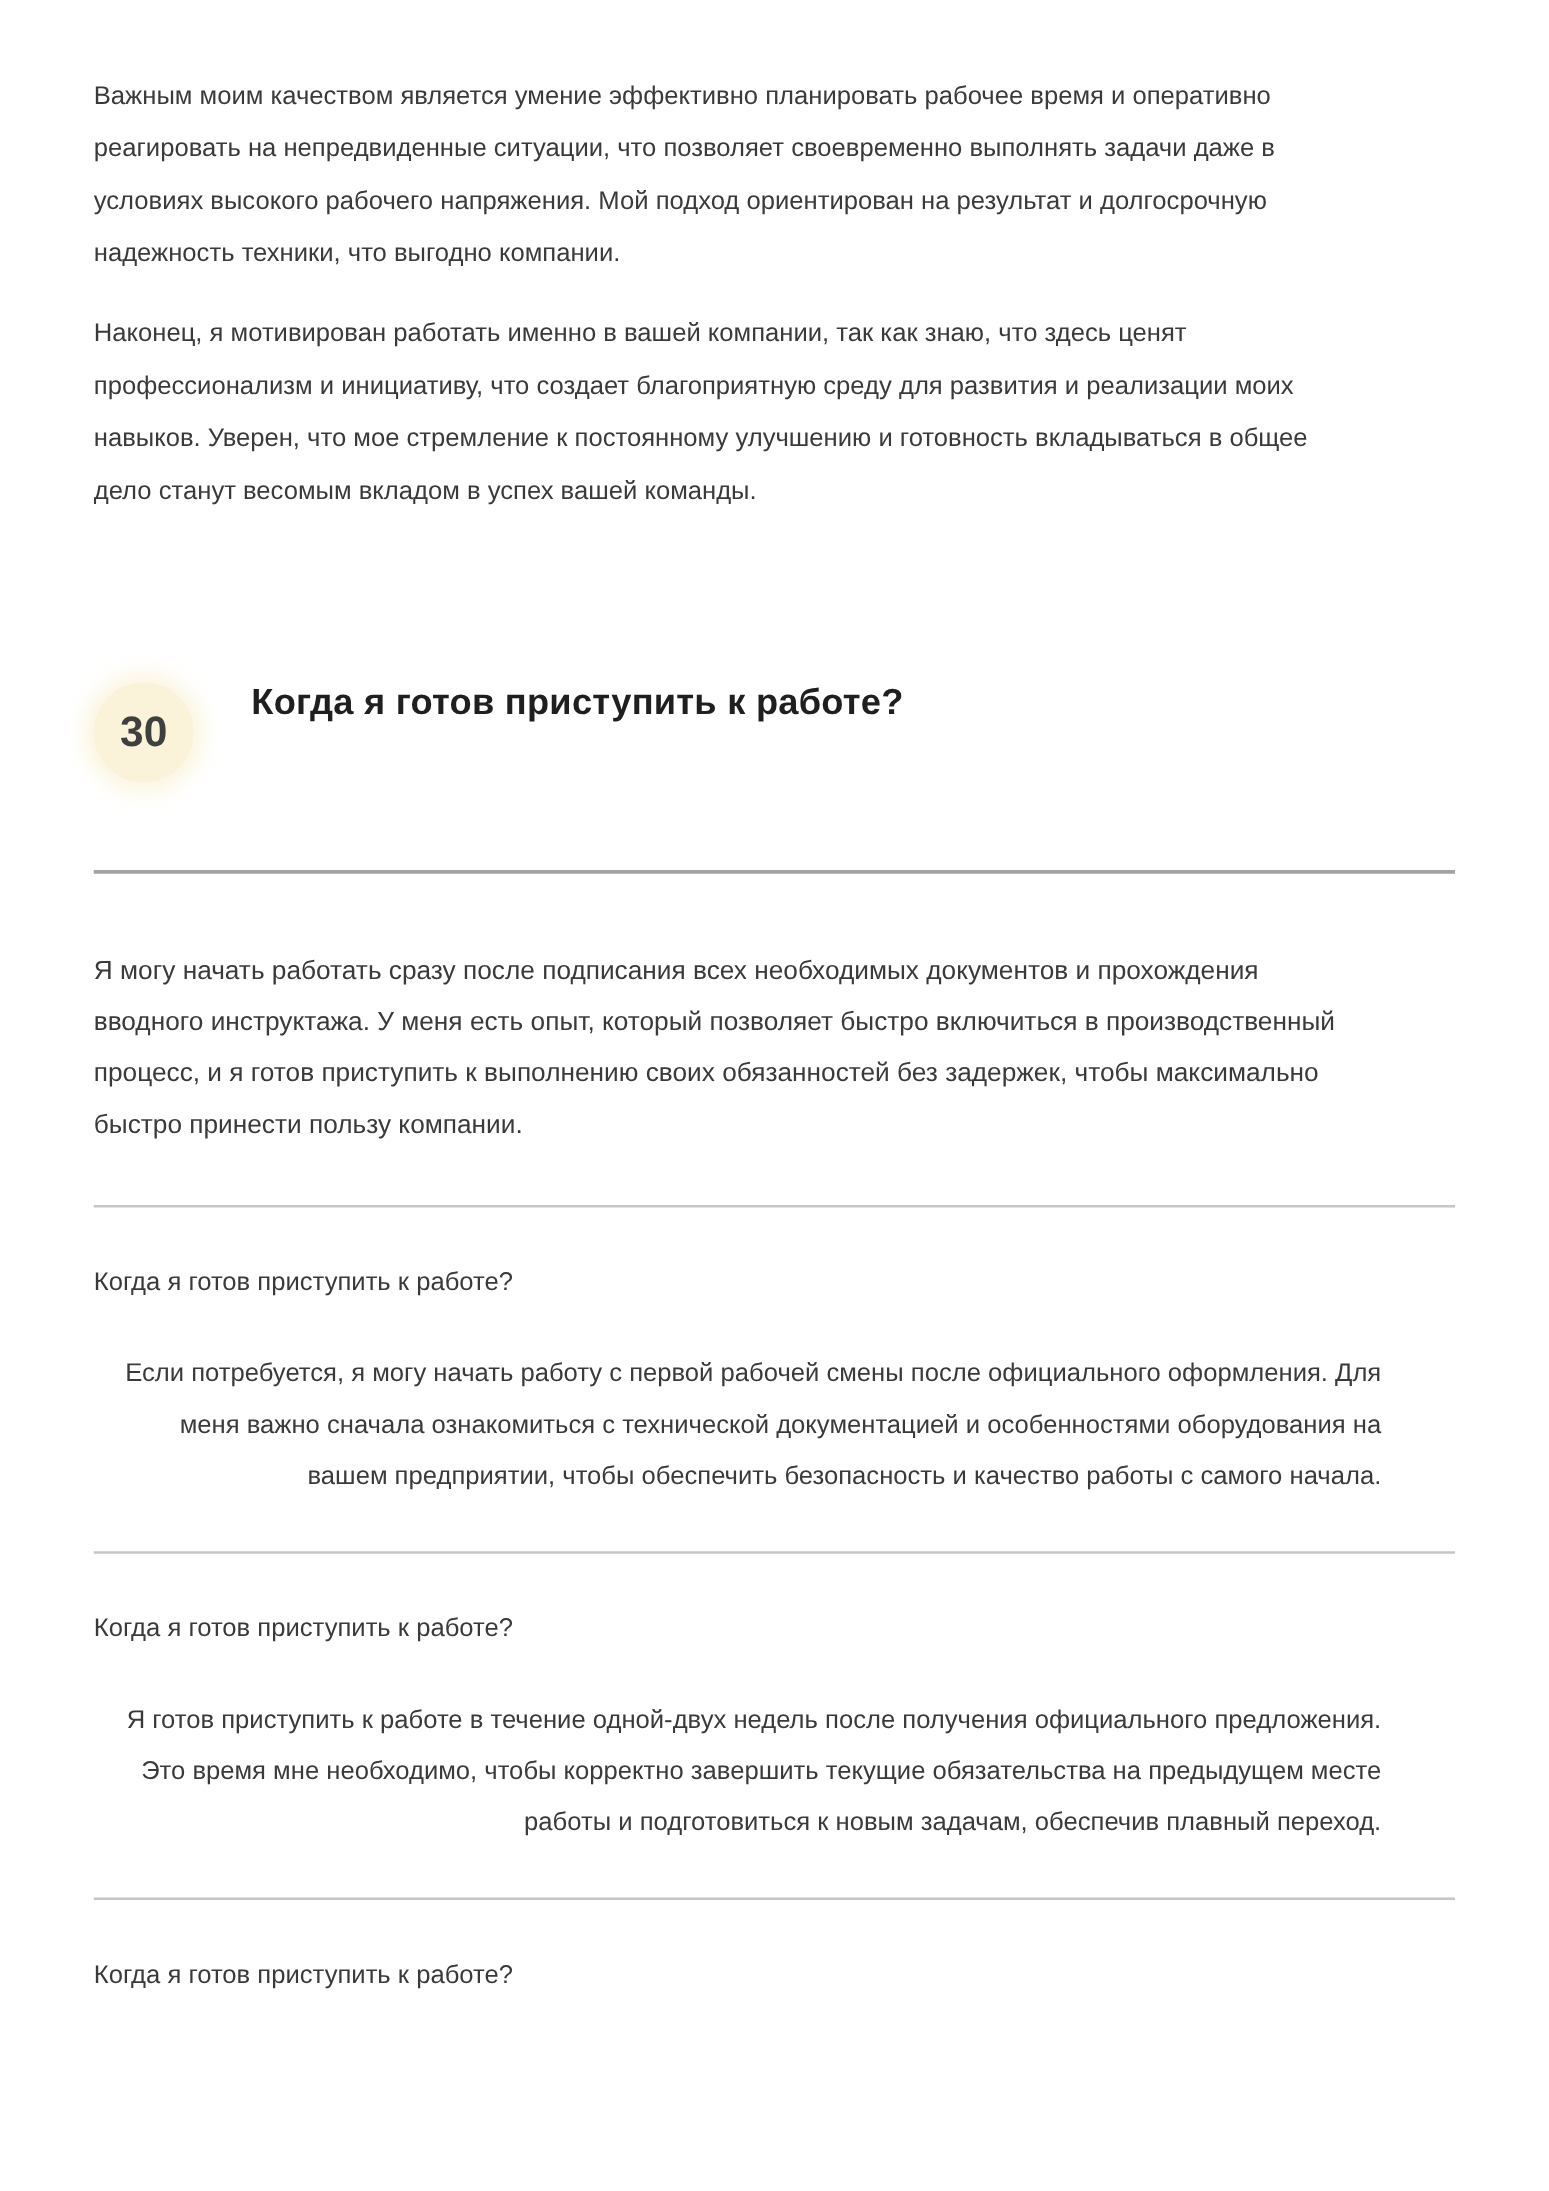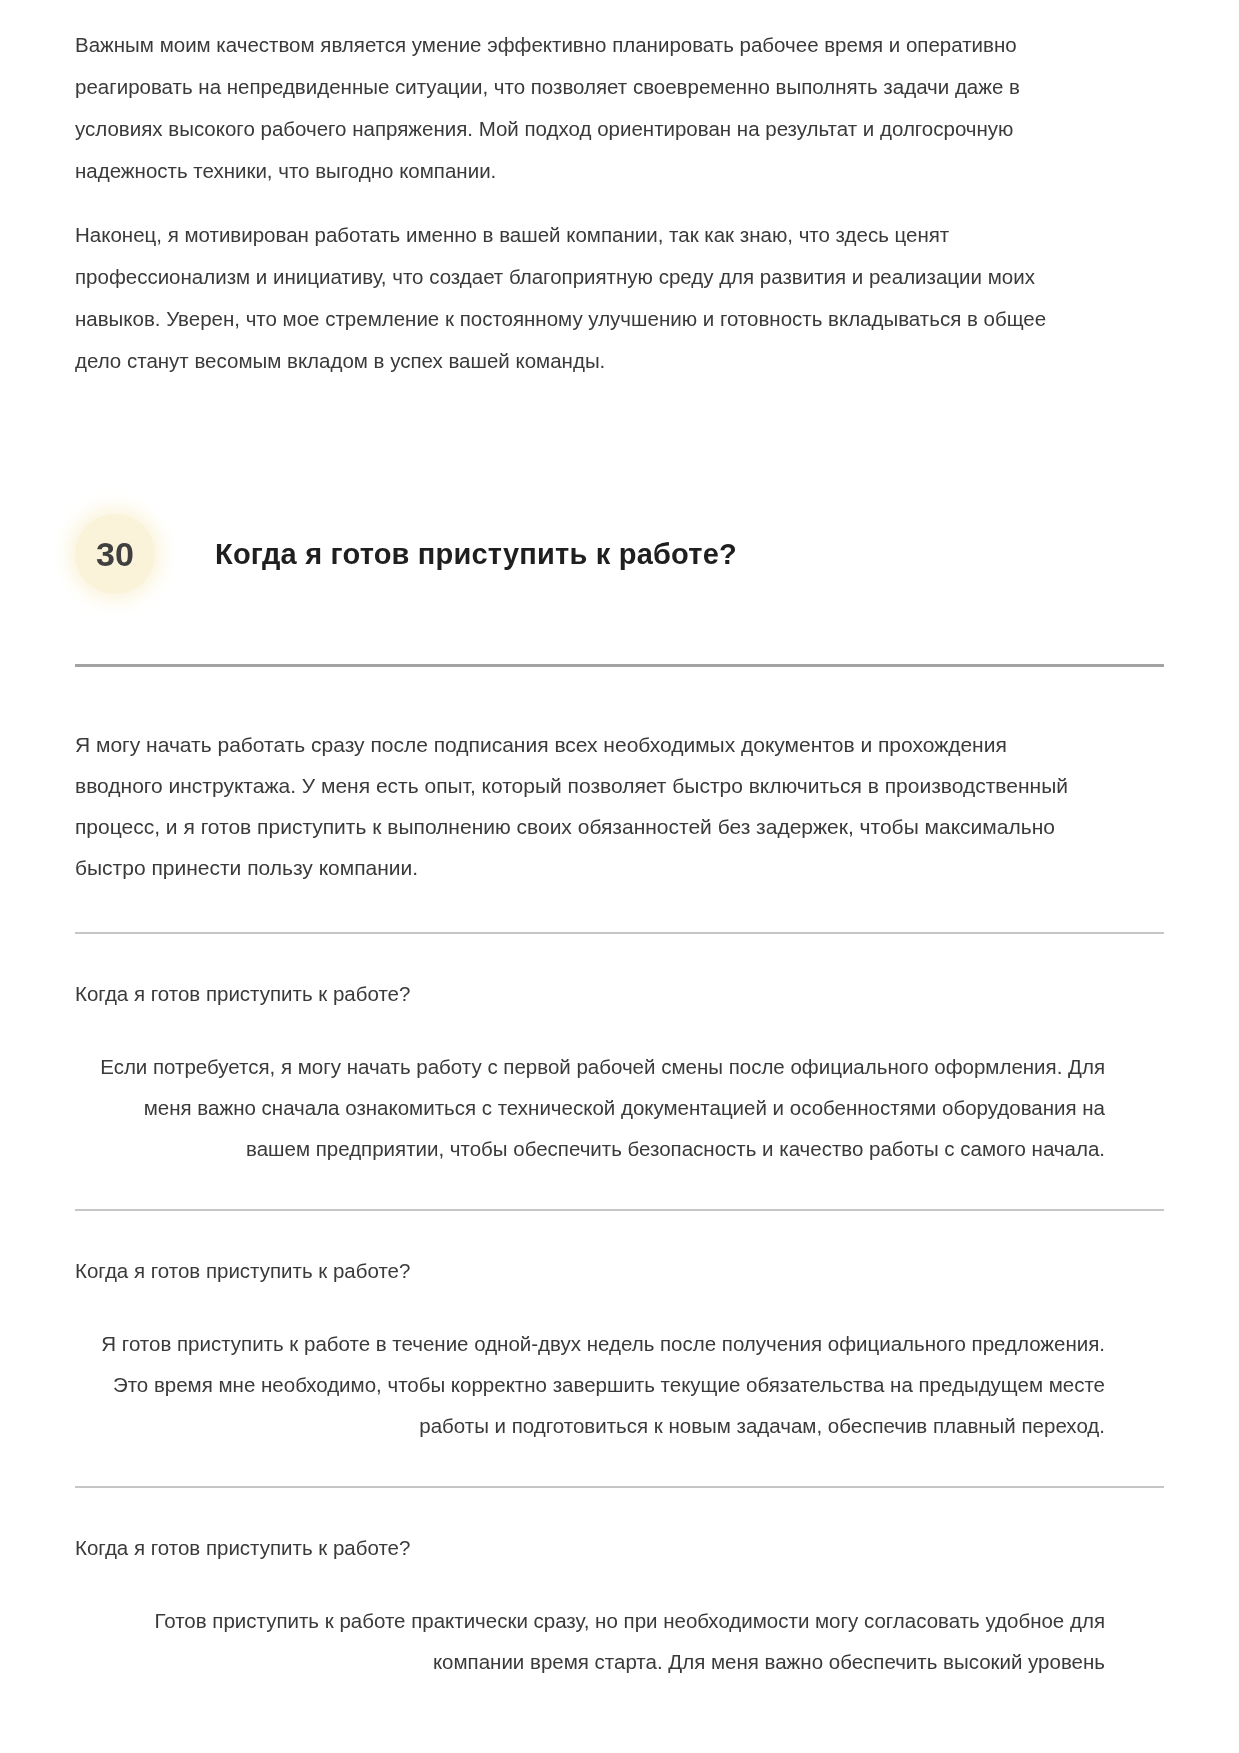--- a/index.html
+++ b/index.html
@@ -14,35 +14,34 @@
     font-family: "Liberation Sans", "DejaVu Sans", sans-serif;
     color: #3a3a3a;
     -webkit-font-smoothing: antialiased;
   }
   .content {
     margin: 0 75px;
     width: 1089px;
   }
   
   .intro {
-    padding-top: 24px;
+    padding-top: 56px;
   }
   .para {
     font-size: 20.5px;
     line-height: 42px;
     max-width: 1020px;
     margin: 0 0 22px 0;
     color: #3a3a3a;
   }
   
   .section-header {
     margin-top: 132px;
     display: flex;
-    align-items: center;
-    gap: 14px;
+    align-items: flex-start;
   }
   .num-badge {
     width: 80px;
     height: 80px;
     border-radius: 50%;
     background: #faf3da;
     box-shadow: 0 0 16px 8px rgba(250, 243, 218, 0.85);
     display: flex;
     align-items: center;
     justify-content: center;
@@ -126,18 +125,17 @@
       <p class="qa-answer">Если потребуется, я могу начать работу с первой рабочей смены после официального оформления. Для меня важно сначала ознакомиться с технической документацией и особенностями оборудования на вашем предприятии, чтобы обеспечить безопасность и качество работы с самого начала.</p>
     </div>
 
     <div class="qa-block">
       <p class="qa-question">Когда я готов приступить к работе?</p>
       <p class="qa-answer">Я готов приступить к работе в течение одной-двух недель после получения официального предложения. Это время мне необходимо, чтобы корректно завершить текущие обязательства на предыдущем месте работы и подготовиться к новым задачам, обеспечив плавный переход.</p>
     </div>
 
     <div class="qa-block">
       <p class="qa-question">Когда я готов приступить к работе?</p>
-      <p class="qa-answer">Готов приступить к работе практически сразу, но при необходимости могу согласовать удобное для компании время старта. Для меня важно обеспечить высокий уровень</p>
     </div>
 
   </div>
 
 </div>
 
 </body></html>

